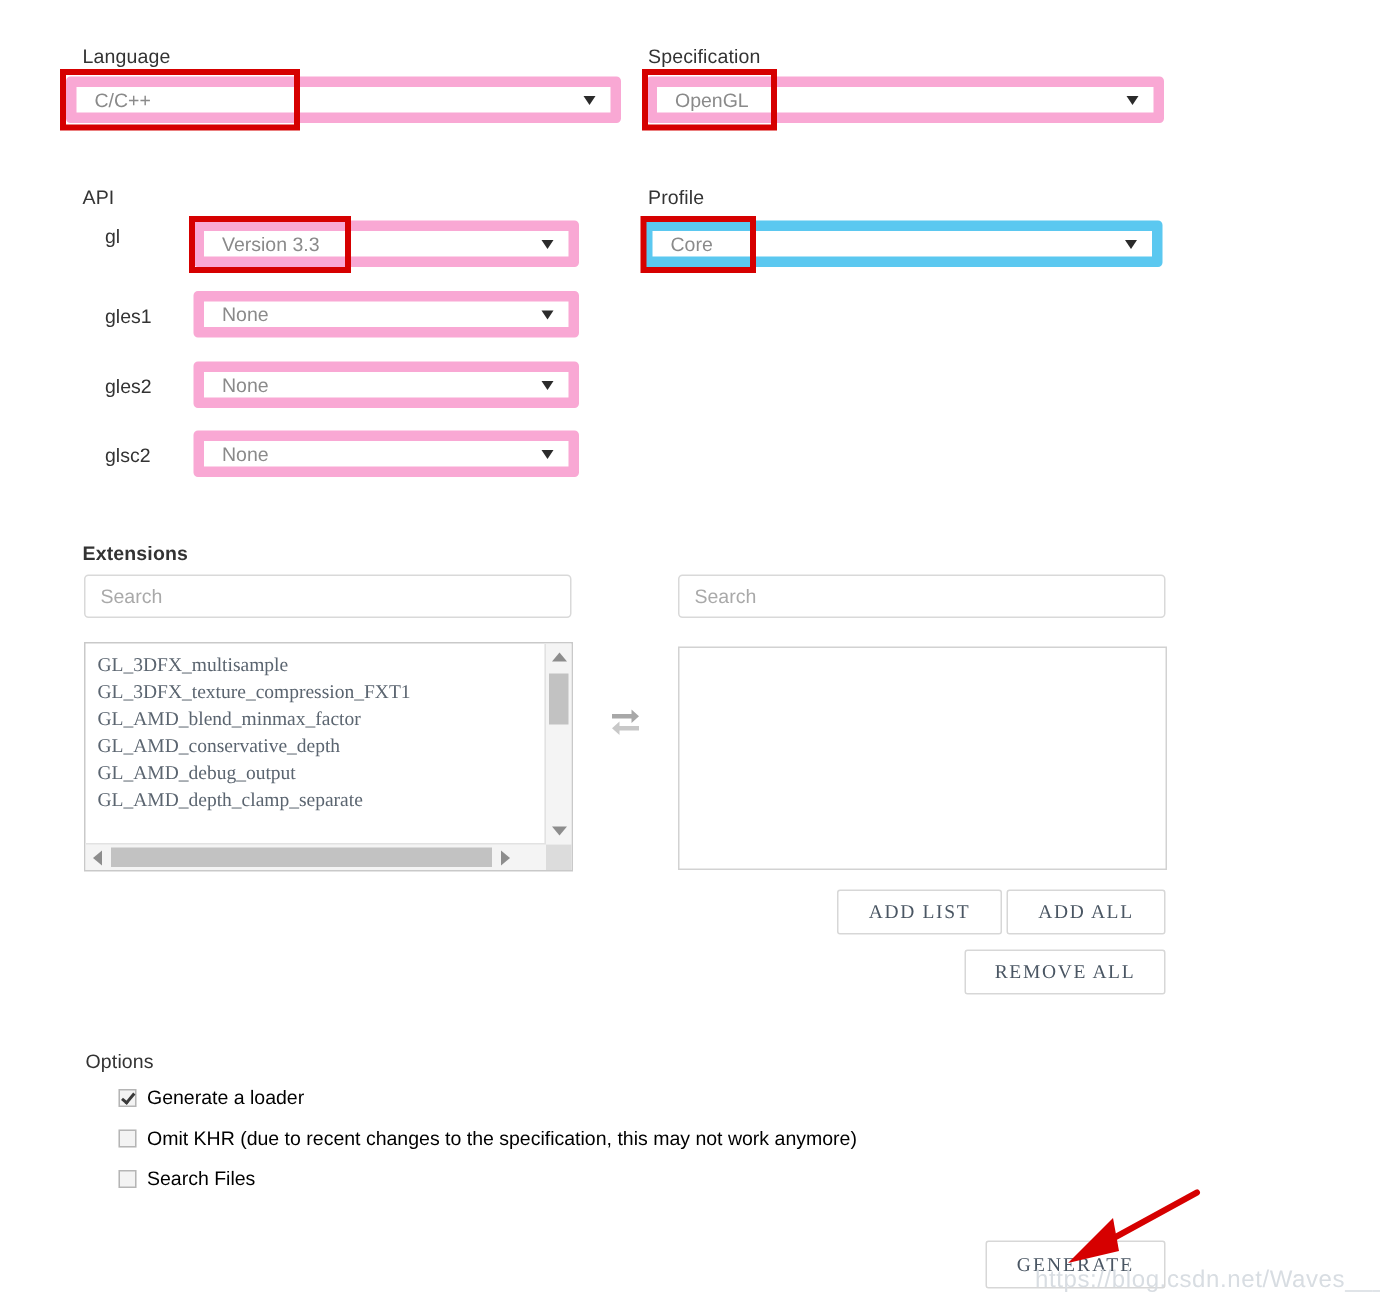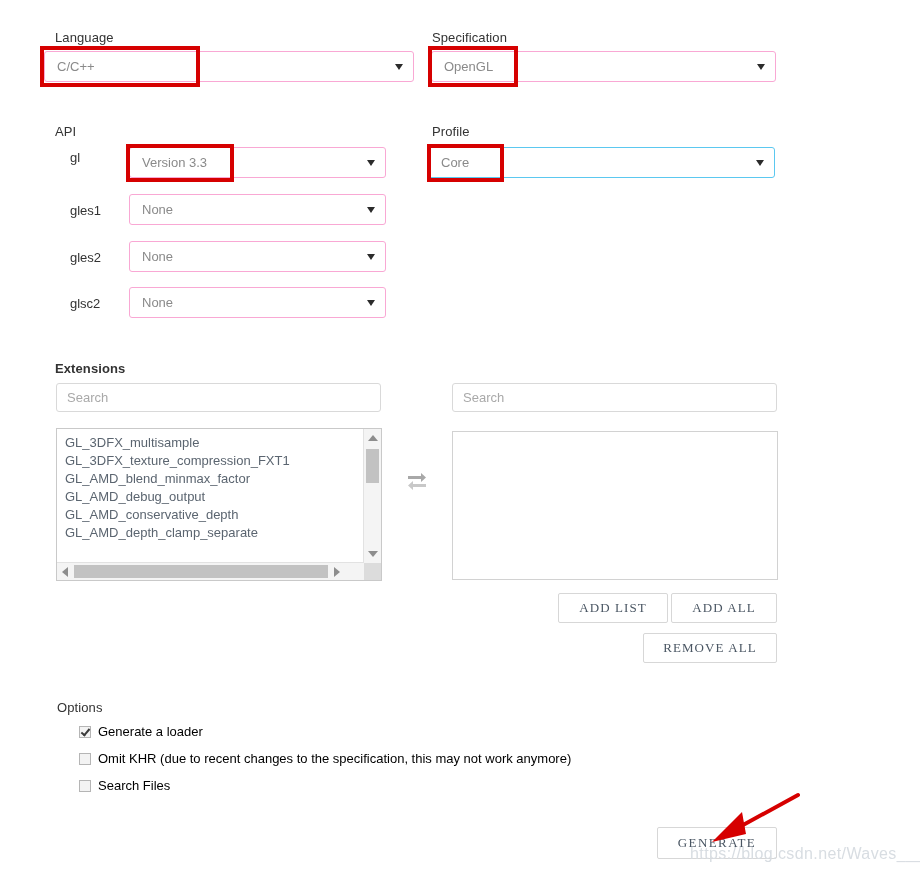--- a/index.html
+++ b/index.html
@@ -33,21 +33,21 @@
     position: absolute;
     font-size: 13px;
     color: #333333;
     white-space: nowrap;
   }
   .select {
     position: absolute;
     box-sizing: border-box;
     height: 31px;
     background: #ffffff;
-    border: 1px solid #f9a8d4;
+    border: 7px solid #f9a8d4;
     border-radius: 3px;
     display: flex;
     align-items: center;
     padding: 0 8px 0 12px;
     font-size: 13px;
     color: #8a8a8a;
   }
   .select.focused {
     border-color: #5bc8f0;
   }
@@ -308,27 +308,27 @@
     <span class="caret"></span>
   </div>
   <div class="annot-box" style="left:427px; top:144px; width:77px; height:38px;"></div>
 
   <div class="field-label" style="left:55px; top:361px; font-weight:600;text-align:right;">Extensions</div>
 
   <input class="search-input" style="left: 56px; top: 383px; width: 325px;" placeholder="Search">
 
   <input class="search-input" style="left: 452px; top: 383px; width: 325px;" placeholder="Search">
 
-  <div class="listbox" style="left:56px; top:428px; width:326px; height:153px;">
+  <div class="listbox" style="left:56px; top:428px; width:326px; height:153px;font-family:Liberation Serif, serif;">
     <div class="list-inner">
       <div class="list-item">GL_3DFX_multisample</div>
       <div class="list-item">GL_3DFX_texture_compression_FXT1</div>
       <div class="list-item">GL_AMD_blend_minmax_factor</div>
+      <div class="list-item">GL_AMD_conservative_depth</div>
       <div class="list-item">GL_AMD_debug_output</div>
-      <div class="list-item">GL_AMD_conservative_depth</div>
       <div class="list-item">GL_AMD_depth_clamp_separate</div>
     </div>
     <div class="vscroll">
       <div class="arrow-up"></div>
       <div class="thumb"></div>
       <div class="arrow-dn"></div>
     </div>
     <div class="hscroll">
       <div class="arrow-l"></div>
       <div class="thumb"></div>

